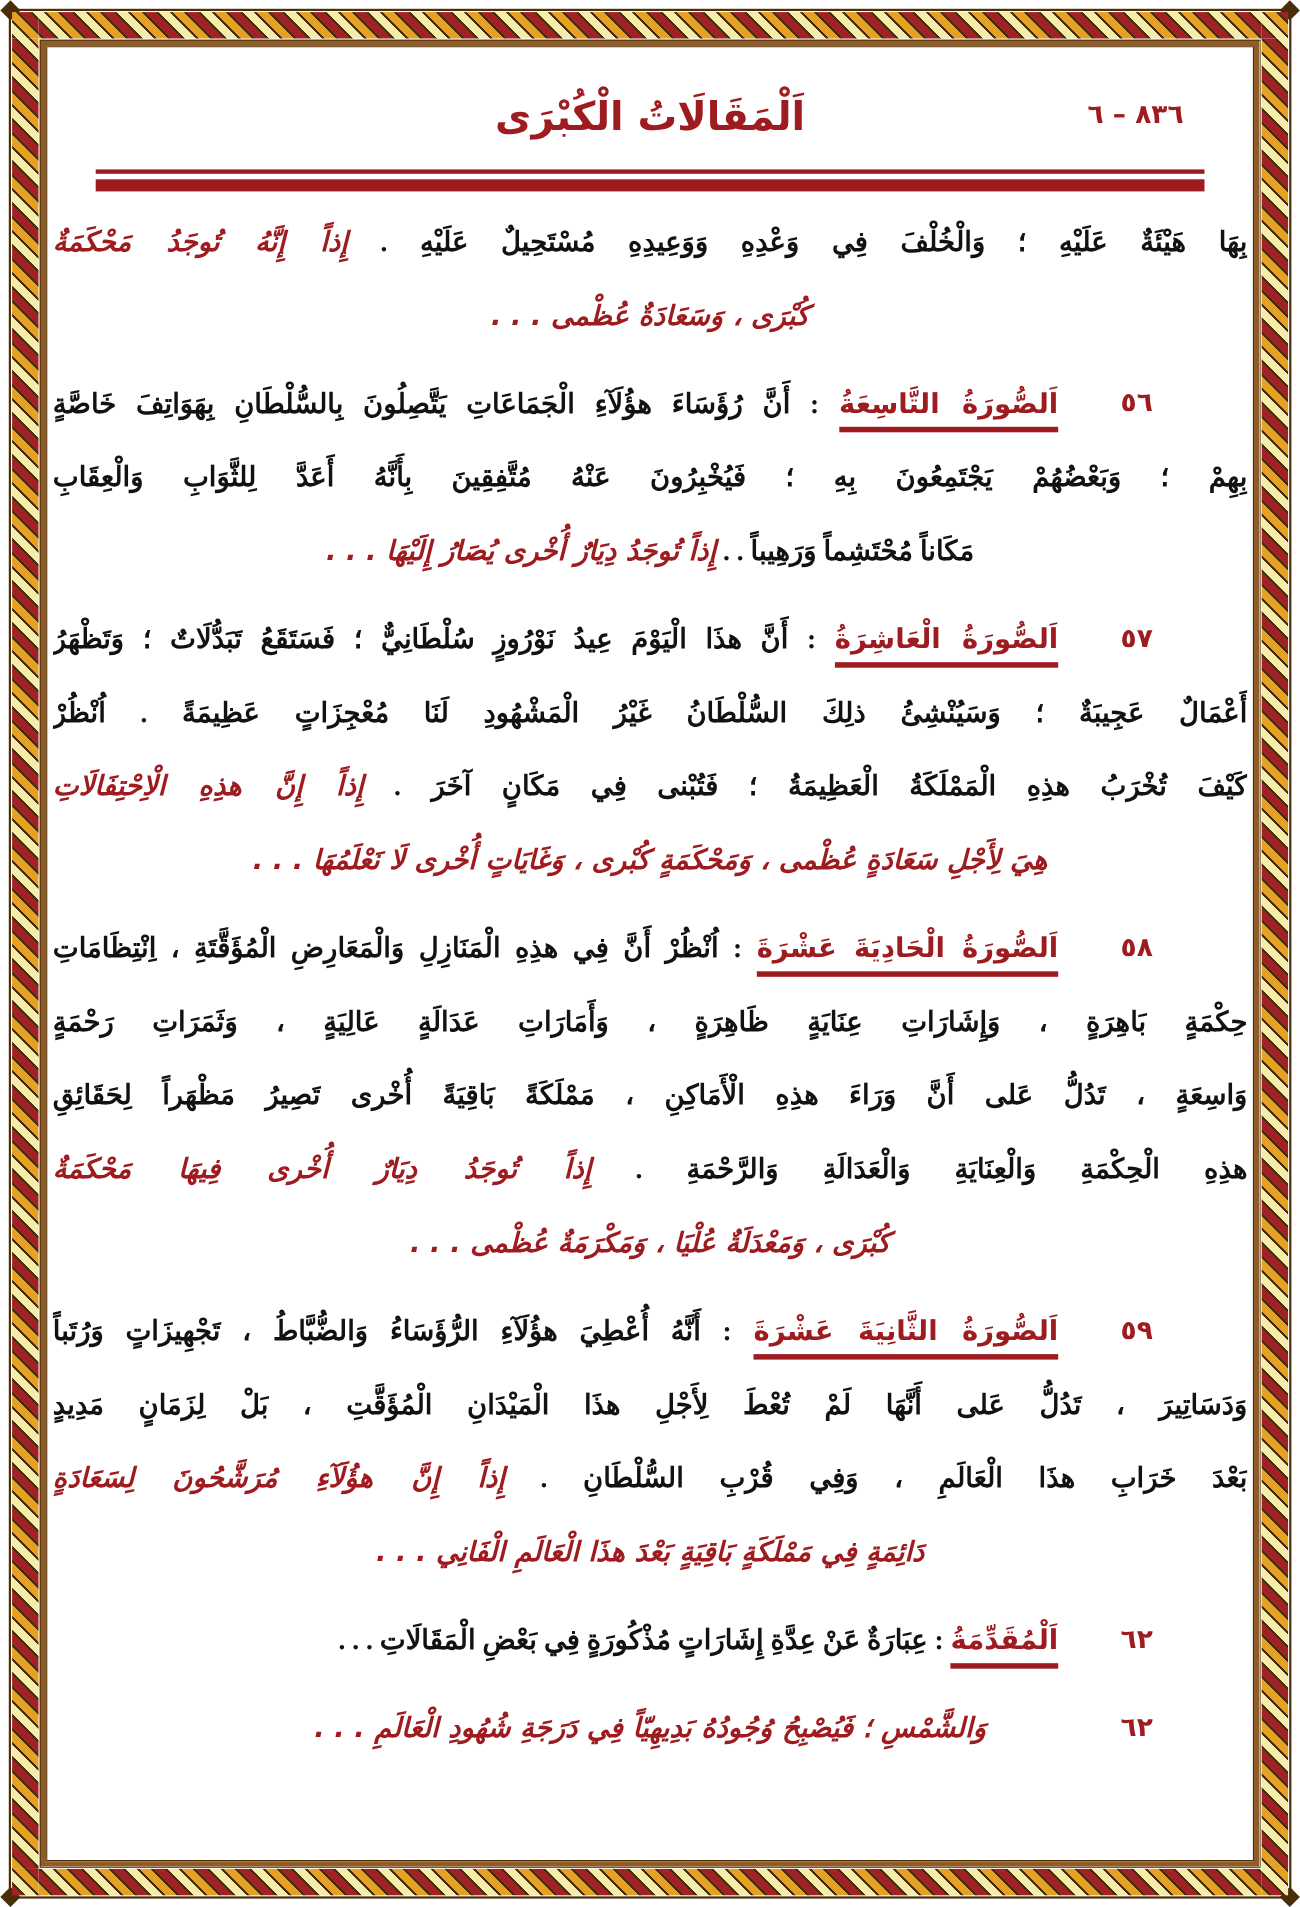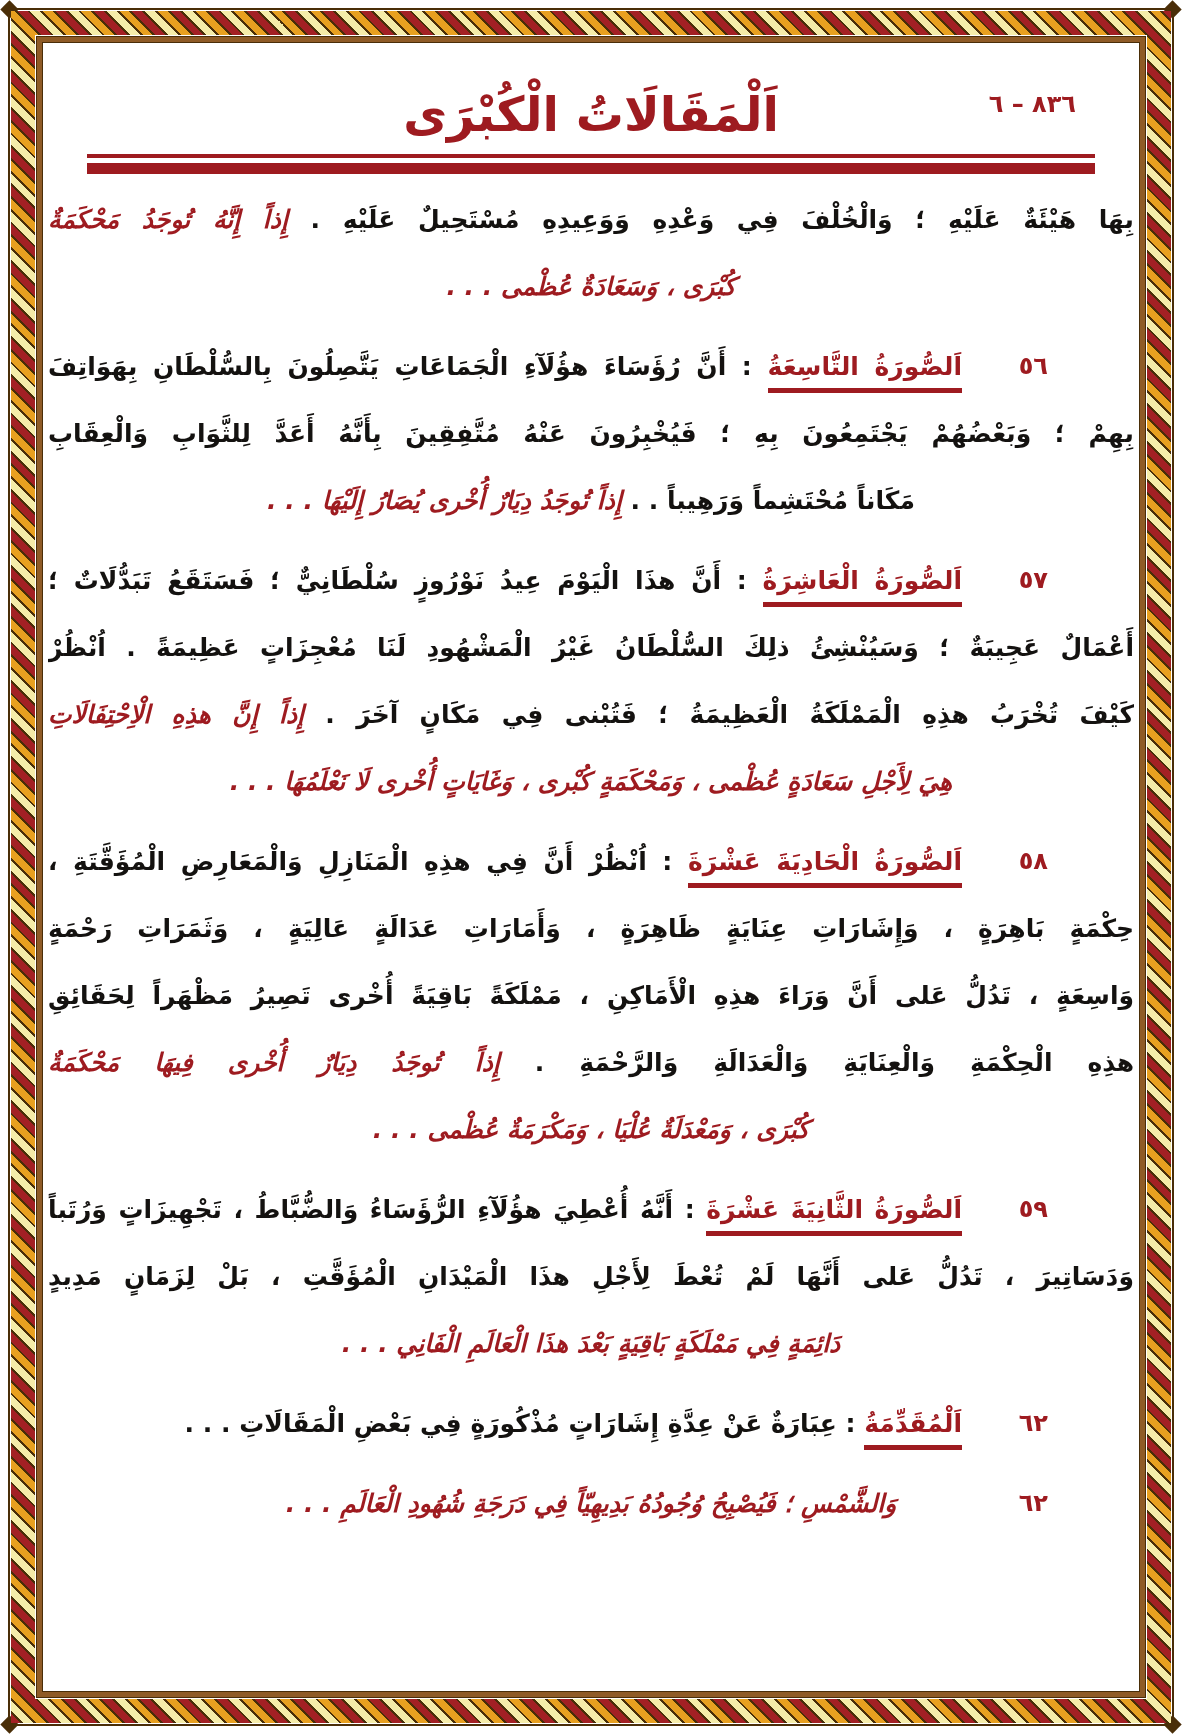--- a/index.html
+++ b/index.html
@@ -46,21 +46,21 @@
   
   .content{
     position:absolute;inset:46px 48px;
     direction:rtl;
     overflow:hidden;
     color:var(--ink);
   }
   header{position:relative;margin-top:40px;height:52px;}
   .page-title{
     text-align:center;
-    font-size:48px;
+    font-size:36px;
     color:var(--red);
     letter-spacing:1px;
   }
   .page-number{
     position:absolute;top:4px;right:58px;
     font-size:24px;color:var(--red);
   }
   .double-rule{
     margin:16px auto 0;
     width:1008px;height:20px;
@@ -81,21 +81,21 @@
     position:absolute;top:0;right:86px;
     height:67px;line-height:67px;
     font-size:24px;color:var(--red);
   }
   .sec-title{
     color:var(--red);
     border-bottom:5px solid var(--red);
     padding-bottom:7px;
   }
   .seg.red{color:var(--red);font-style:italic;}
-  .seg.black{color:var(--ink);}
+  .seg.black{color:var(--ink);font-family:Liberation Serif, serif;}
 </style>
 </head>
 <body>
 
 <div class="corner tl"></div>
 <div class="corner tr"></div>
 <div class="corner bl"></div>
 <div class="corner br"></div>
 <div class="frame-outer"></div>
 <div class="frame-band"></div>
@@ -128,20 +128,21 @@
         <div class="line justify first"><span class="sec-title seg">اَلصُّورَةُ الْحَادِيَةَ عَشْرَةَ</span><span class="seg black"> : اُنْظُرْ أَنَّ فِي هذِهِ الْمَنَازِلِ وَالْمَعَارِضِ الْمُؤَقَّتَةِ ، اِنْتِظَامَاتِ</span></div>
         <div class="line justify"><span class="seg black">حِكْمَةٍ بَاهِرَةٍ ، وَإِشَارَاتِ عِنَايَةٍ ظَاهِرَةٍ ، وَأَمَارَاتِ عَدَالَةٍ عَالِيَةٍ ، وَثَمَرَاتِ رَحْمَةٍ</span></div>
         <div class="line justify"><span class="seg black">وَاسِعَةٍ ، تَدُلُّ عَلى أَنَّ وَرَاءَ هذِهِ الْأَمَاكِنِ ، مَمْلَكَةً بَاقِيَةً أُخْرى تَصِيرُ مَظْهَراً لِحَقَائِقِ</span></div>
         <div class="line justify"><span class="seg black">هذِهِ الْحِكْمَةِ وَالْعِنَايَةِ وَالْعَدَالَةِ وَالرَّحْمَةِ . </span><span class="seg red">إِذاً تُوجَدُ دِيَارٌ أُخْرى فِيهَا مَحْكَمَةٌ</span></div>
         <div class="line center"><span class="seg red">كُبْرَى ، وَمَعْدَلَةٌ عُلْيَا ، وَمَكْرَمَةٌ عُظْمى . . .</span></div>
       </div>
       <div class="section">
         <div class="sec-num">٥٩</div>
         <div class="line justify first"><span class="sec-title seg">اَلصُّورَةُ الثَّانِيَةَ عَشْرَةَ</span><span class="seg black"> : أَنَّهُ أُعْطِيَ هؤُلَآءِ الرُّؤَسَاءُ وَالضُّبَّاطُ ، تَجْهِيزَاتٍ وَرُتَباً</span></div>
         <div class="line justify"><span class="seg black">وَدَسَاتِيرَ ، تَدُلُّ عَلى أَنَّهَا لَمْ تُعْطَ لِأَجْلِ هذَا الْمَيْدَانِ الْمُؤَقَّتِ ، بَلْ لِزَمَانٍ مَدِيدٍ</span></div>
+        <div class="line justify"><span class="seg black">بَعْدَ خَرَابِ هذَا الْعَالَمِ ، وَفِي قُرْبِ السُّلْطَانِ . </span><span class="seg red">إِذاً إِنَّ هؤُلَآءِ مُرَشَّحُونَ لِسَعَادَةٍ</span></div>
         <div class="line center"><span class="seg red">دَائِمَةٍ فِي مَمْلَكَةٍ بَاقِيَةٍ بَعْدَ هذَا الْعَالَمِ الْفَانِي . . .</span></div>
       </div>
       <div class="section">
         <div class="sec-num">٦٢</div>
         <div class="line start first"><span class="sec-title seg">اَلْمُقَدِّمَةُ</span><span class="seg black"> : عِبَارَةٌ عَنْ عِدَّةِ إِشَارَاتٍ مُذْكُورَةٍ فِي بَعْضِ الْمَقَالَاتِ . . .</span></div>
       </div>
       <div class="section">
         <div class="sec-num">٦٢</div>
         <div class="line center"><span class="seg red">وَالشَّمْسِ ؛ فَيُصْبِحُ وُجُودُهُ بَدِيهِيّاً فِي دَرَجَةِ شُهُودِ الْعَالَمِ . . .</span></div>
       </div>

